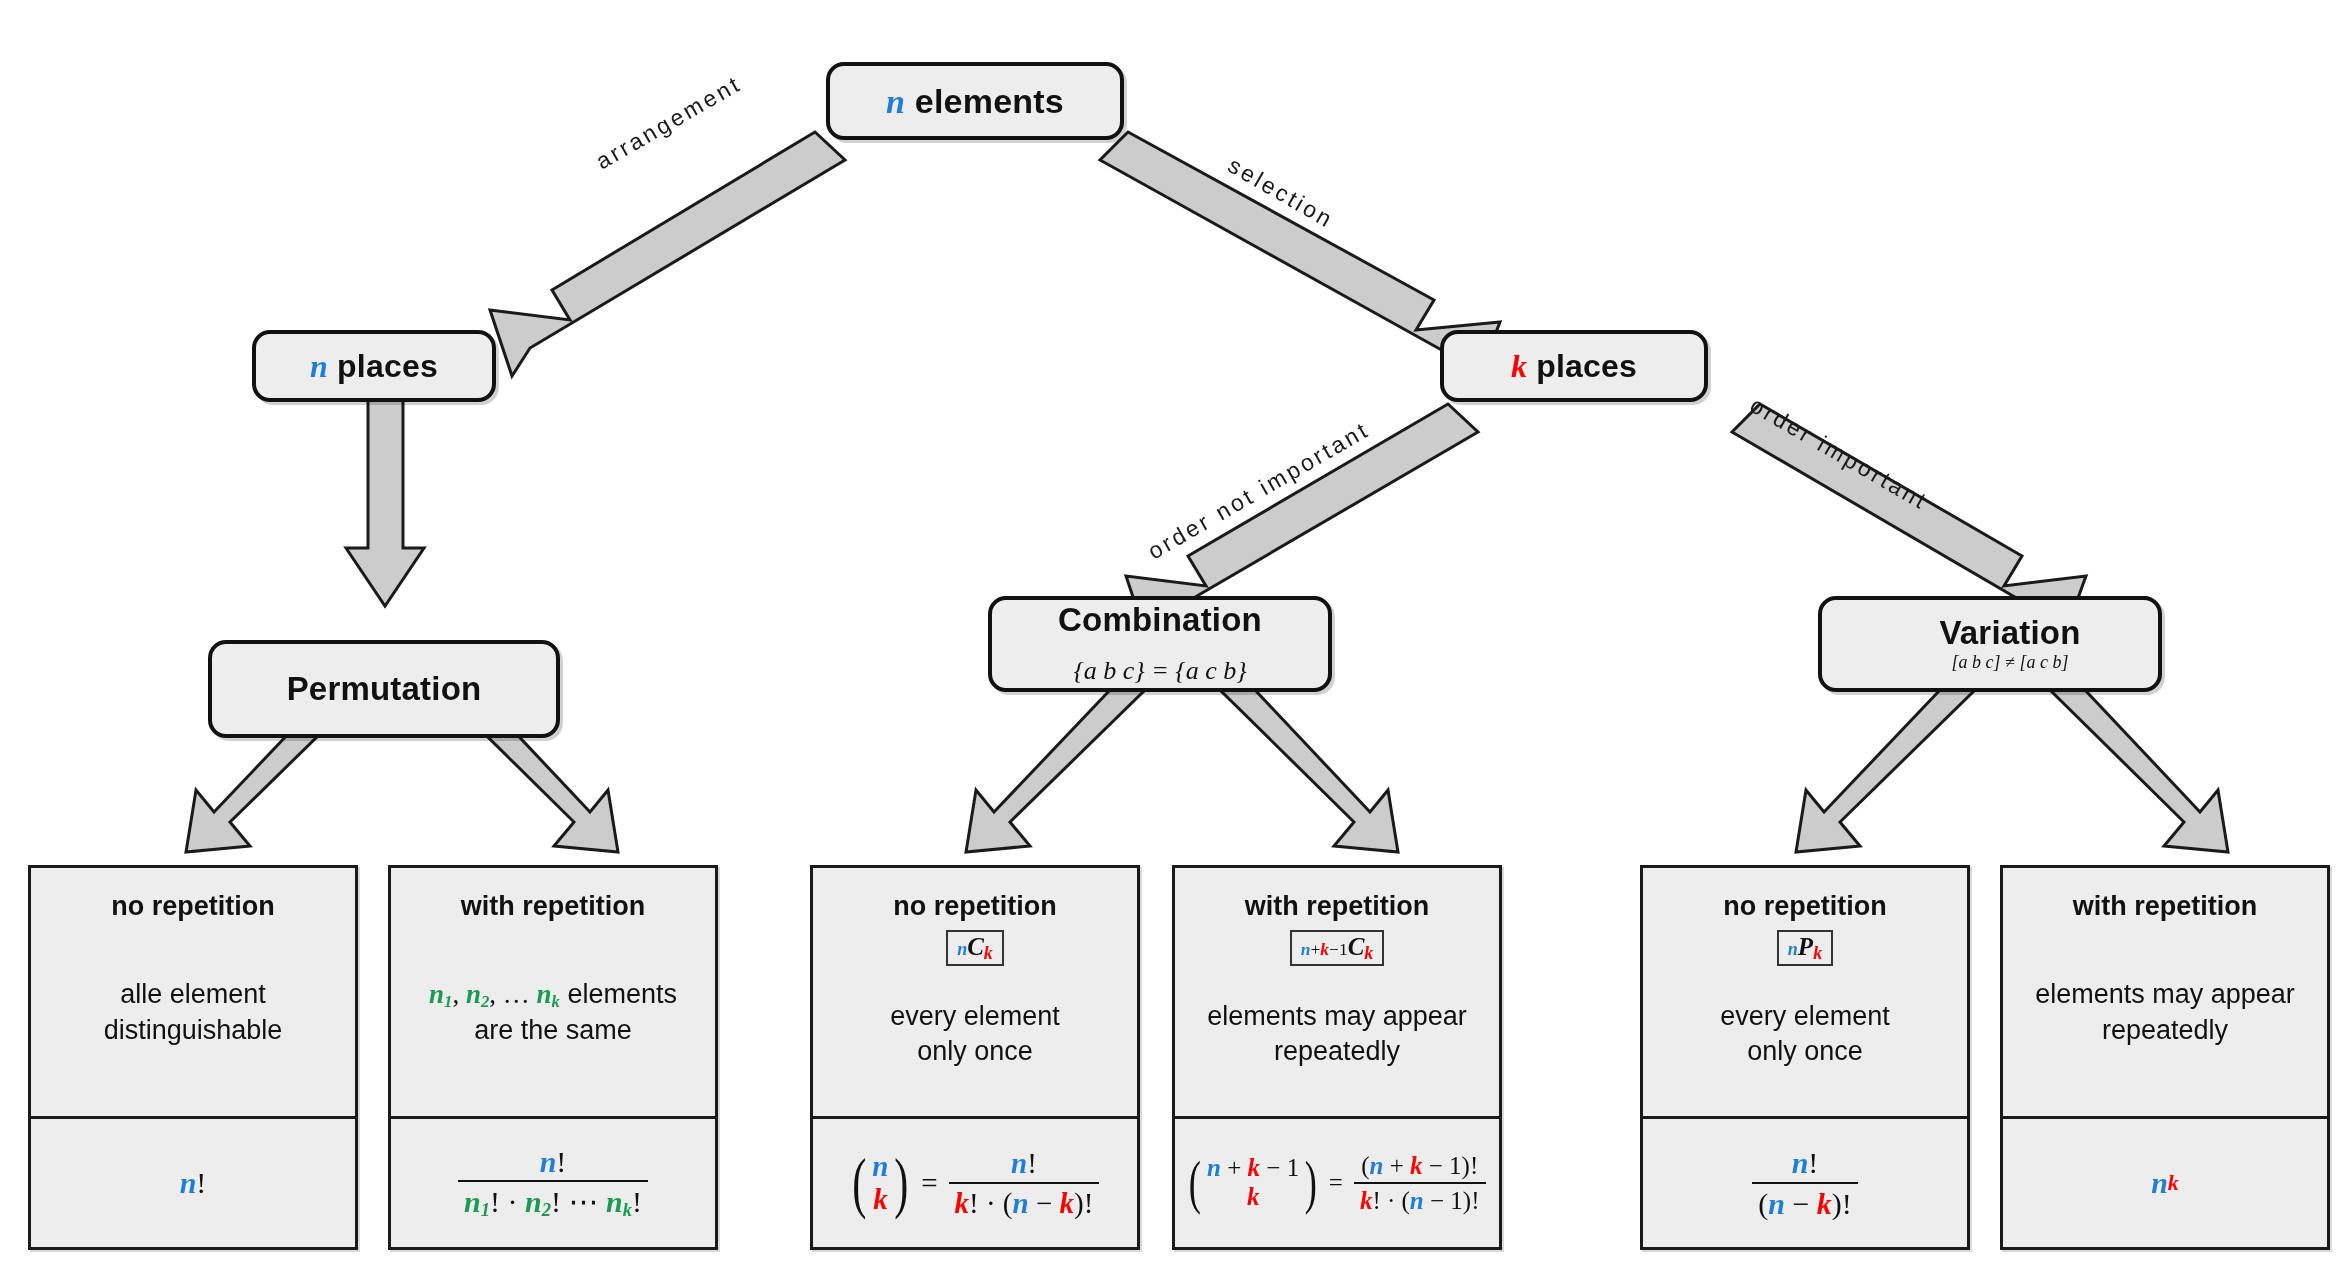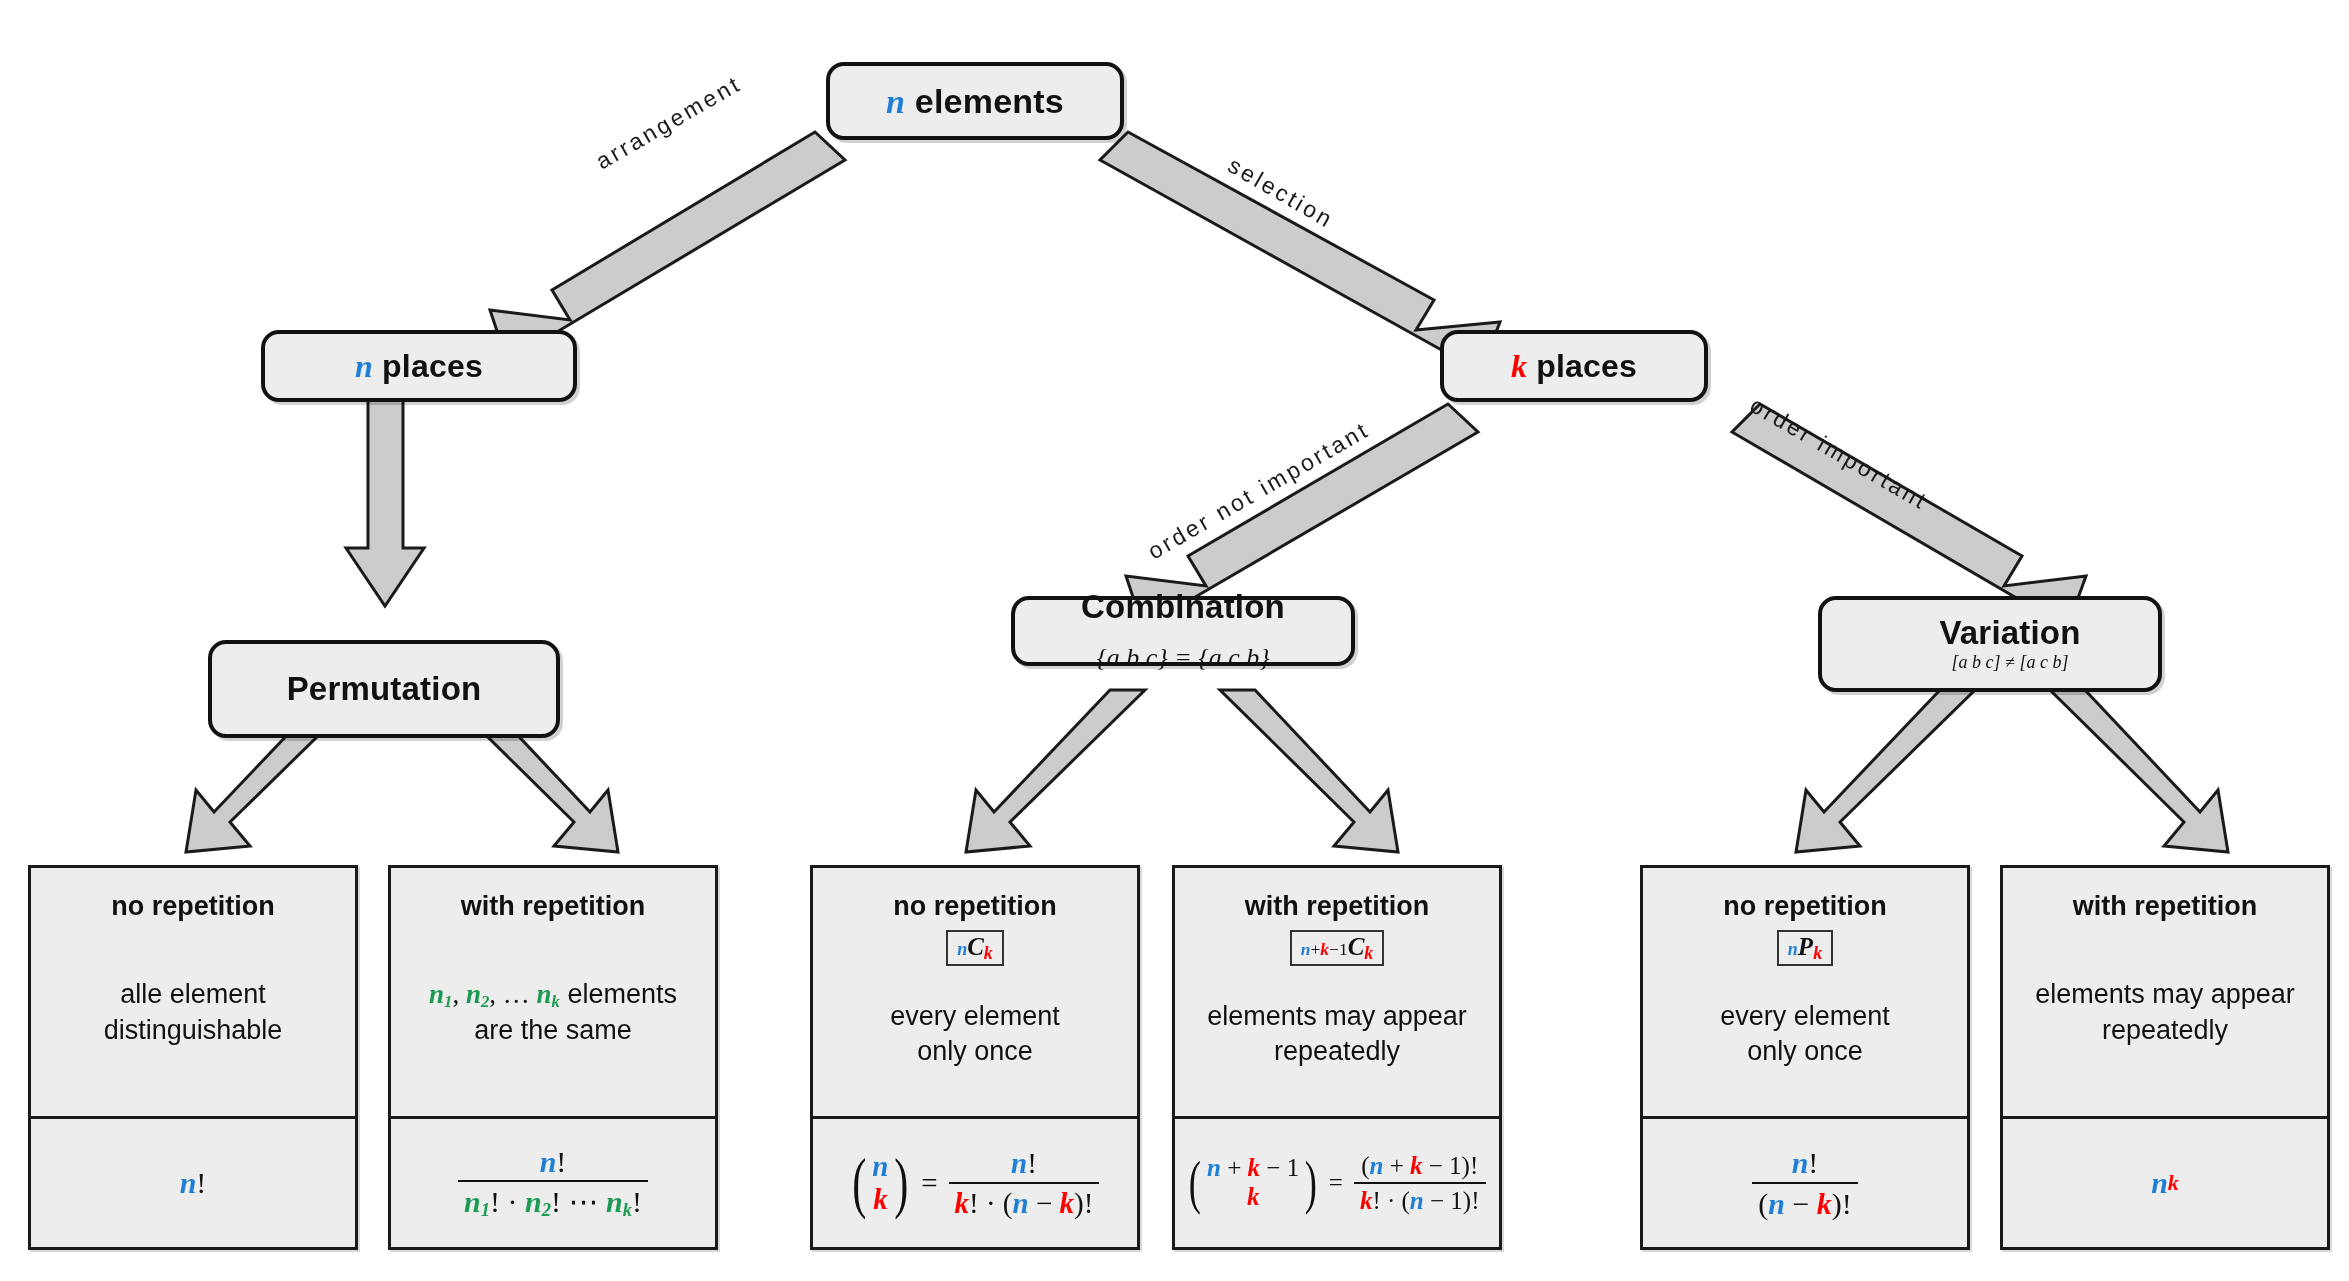--- a/index.html
+++ b/index.html
@@ -131,37 +131,37 @@
   <div class="elabel" style="left:1150px; top:540px; transform:rotate(-30deg);">order not important</div>
 
   <div class="elabel" style="left:1752px; top:390px; transform:rotate(30deg);">order important</div>
 
   <div class="node" style="left:826px; top:62px; width:298px; height:78px;">
     <div class="title" style="font-size:34px;">
       <span class="mi blue">n</span><span> elements</span>
     </div>
   </div>
 
-  <div class="node" style="left:261px; top:330px; width:316px; height:72px;">
+  <div class="node" style="left:252px; top:330px; width:244px; height:72px;">
     <div class="title" style="font-size:32px;">
       <span class="mi blue">n</span><span> places</span>
     </div>
   </div>
 
   <div class="node" style="left:1440px; top:330px; width:268px; height:72px;">
     <div class="title" style="font-size:32px;">
       <span class="mi red">k</span><span> places</span>
     </div>
   </div>
 
   <div class="node" style="left:208px; top:600px; width:352px; height:98px;margin-top:40px;">
     <div class="title" style="font-size:33px;">Permutation</div>
   </div>
 
-  <div class="node" style="left:1011px; top:596px; width:344px; height:70px;text-align:right;">
+  <div class="node" style="left:988px; top:596px; width:344px; height:96px;text-align:right;">
     <div class="title" style="font-size:33px;line-height:1.12;">Combination</div>
     <div class="sub" style="font-size:26px;margin-top:17px;">{a b c} = {a c b}</div>
   </div>
 
   <div class="node" style="left:1818px; top:596px; width:344px; height:96px;padding-left:40px;">
     <div class="title" style="font-size:33px;line-height:1.12;">Variation</div>
     <div class="sub" style="font-size:18px;">[a b c] ≠ [a c b]</div>
   </div>
 
   <div class="leaf" style="left:28px; top:865px; width:330px; height:385px;">

